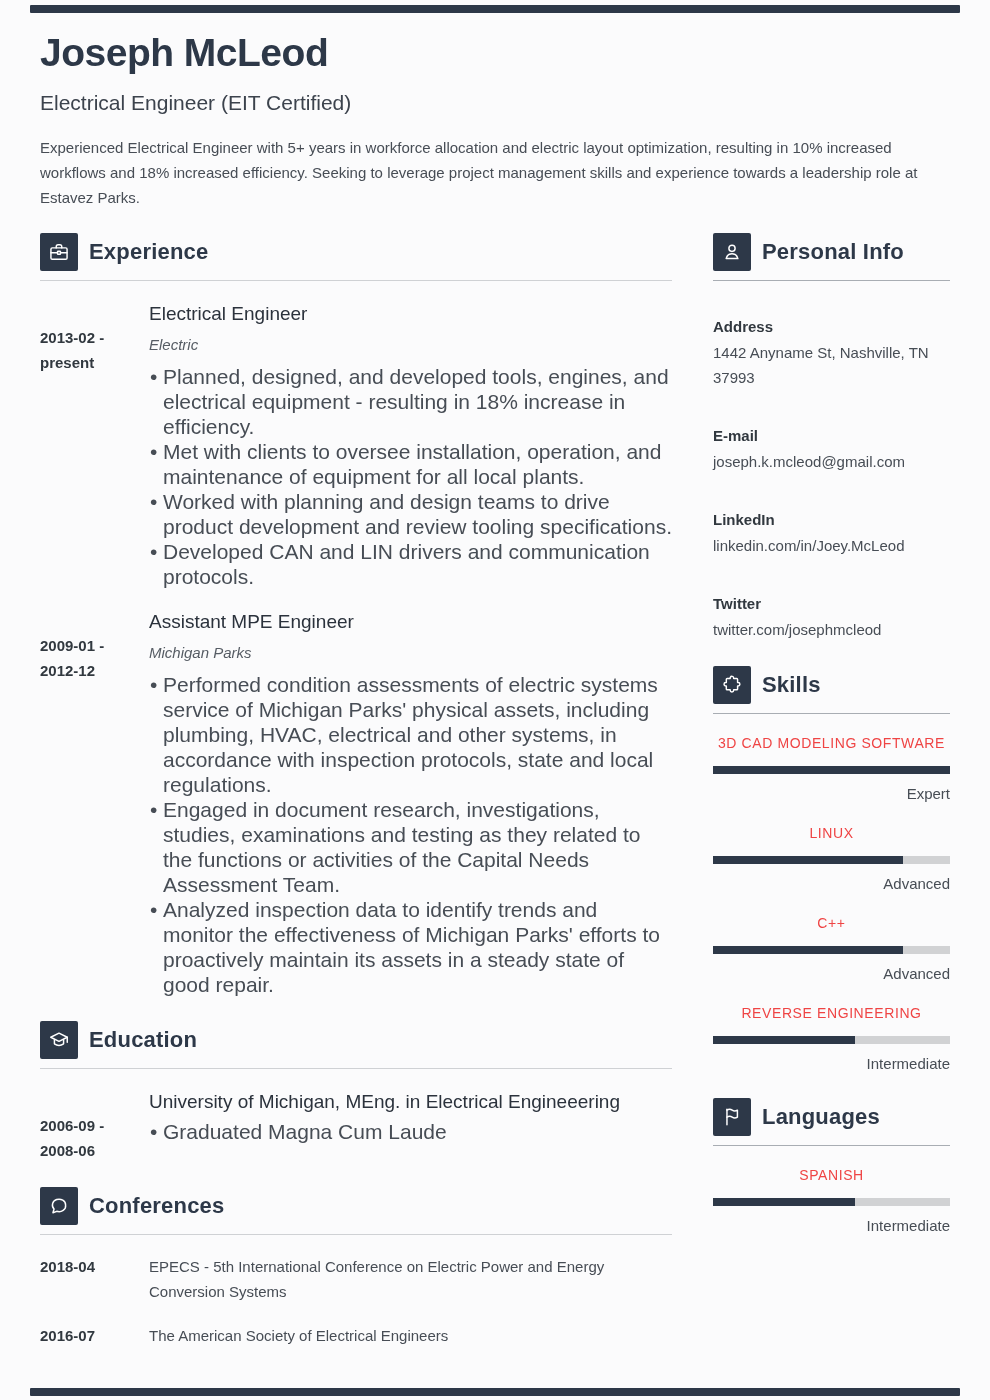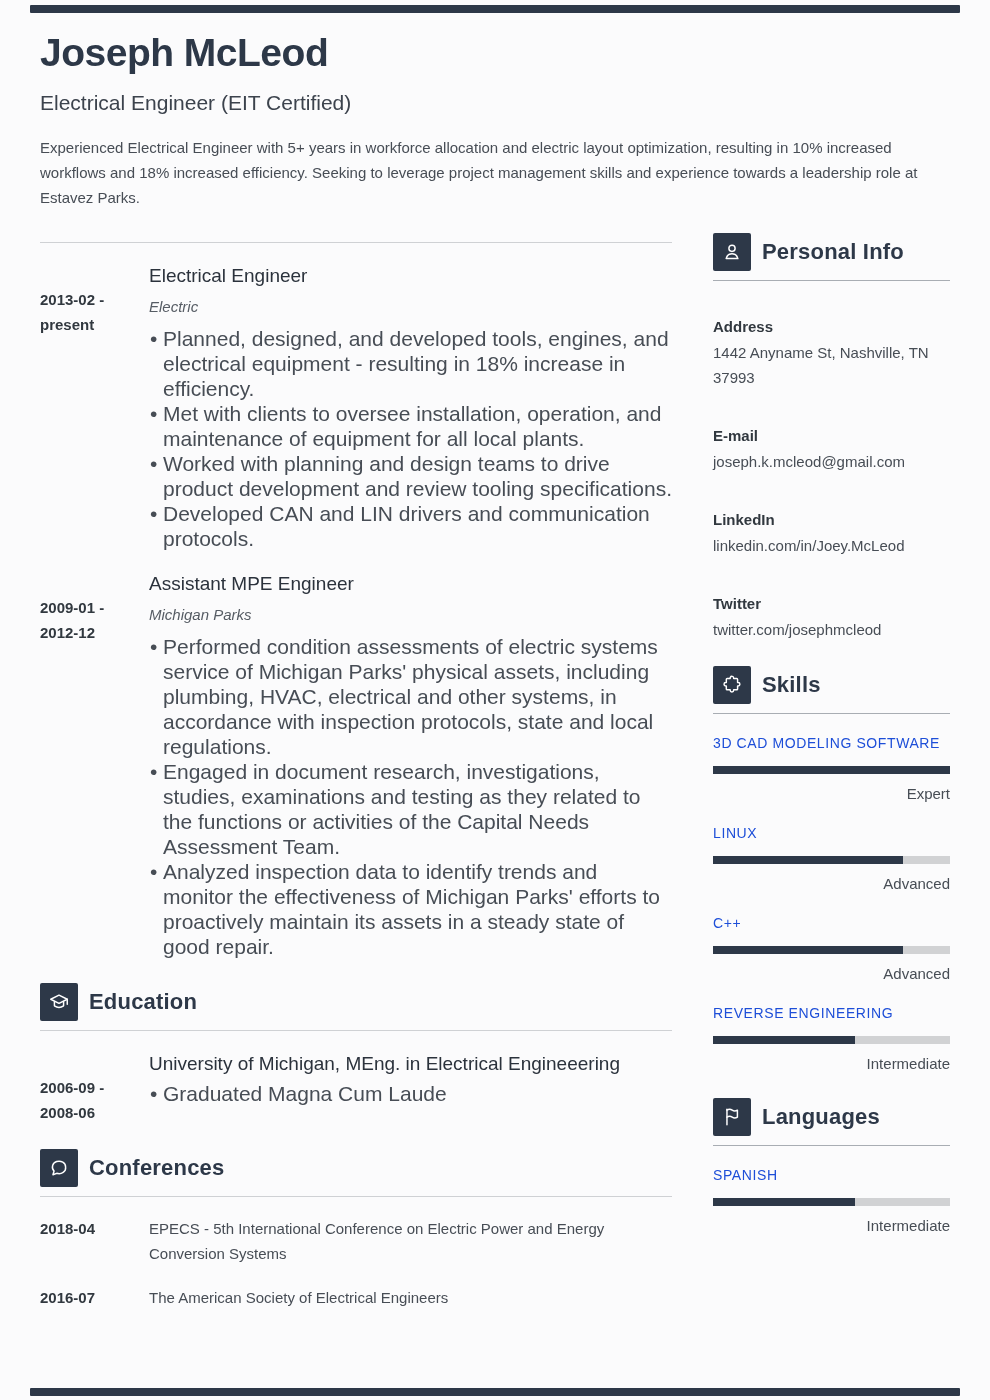--- a/index.html
+++ b/index.html
@@ -73,21 +73,21 @@
   .conf-date { flex: 0 0 109px; font-weight: 700; font-size: 15px; line-height: 25px; color: #31383f; }
   .conf-text { flex: 1; font-size: 15px; line-height: 25px; color: #474d55; }
 
   
   .field { margin-top: 16px; }
   .field-label { font-weight: 700; font-size: 15px; line-height: 23px; color: #31383f; margin-top: 34px; }
   .field-value { font-size: 15px; line-height: 25px; color: #474d55; margin-top: 2px; }
 
   
   .meter { margin-top: 19px; }
-  .meter-name { font-size: 14px; letter-spacing: 0.6px; color: #1d4ed8; line-height: 20px; }
+  .meter-name { font-size: 14px; letter-spacing: 0.6px; color: #ef4444; line-height: 20px; text-align: center; }
   .meter-track { height: 8px; background: #d1d2d4; margin-top: 13px; }
   .meter-fill { height: 100%; background: #2d3848; }
   .meter-level { text-align: right; font-size: 15px; line-height: 21px; color: #474d55; margin-top: 9px; }
 </style>
 </head>
 <body>
 
 <div class="edge-bar top"></div>
 <div class="edge-bar bottom"></div>
 
@@ -95,20 +95,31 @@
 
   <h1 class="name">Joseph McLeod</h1>
   <div class="job-title">Electrical Engineer (EIT Certified)</div>
   <p class="summary">Experienced Electrical Engineer with 5+ years in workforce allocation and electric layout optimization, resulting in 10% increased workflows and 18% increased efficiency. Seeking to leverage project management skills and experience towards a leadership role at Estavez Parks.</p>
 
   <div class="columns">
 
     <div class="main-col">
 
       <div class="section">
+        <div class="sec-head">
+          <span class="sec-icon">
+            <svg width="22" height="22" viewBox="0 0 24 24">
+                <rect x="3.2" y="7.5" width="17.6" height="12.5" rx="1.4"></rect>
+                <path d="M9 7.5V6a2 2 0 0 1 2-2h2a2 2 0 0 1 2 2v1.5"></path>
+                <rect x="10.4" y="11.2" width="3.2" height="3.2" rx="0.6"></rect>
+                <path d="M3.2 12.8h7.2M13.6 12.8h7.2"></path>
+              </svg>
+          </span>
+          <span class="sec-title">Experience</span>
+        </div>
         <hr class="sec-rule">
 
         <div class="entry">
           <div class="entry-dates">
             <div>2013-02 -</div>
             <div>present</div>
           </div>
           <div class="entry-body">
             <div class="entry-role">Electrical Engineer</div>
             <div class="entry-company">Electric</div>

